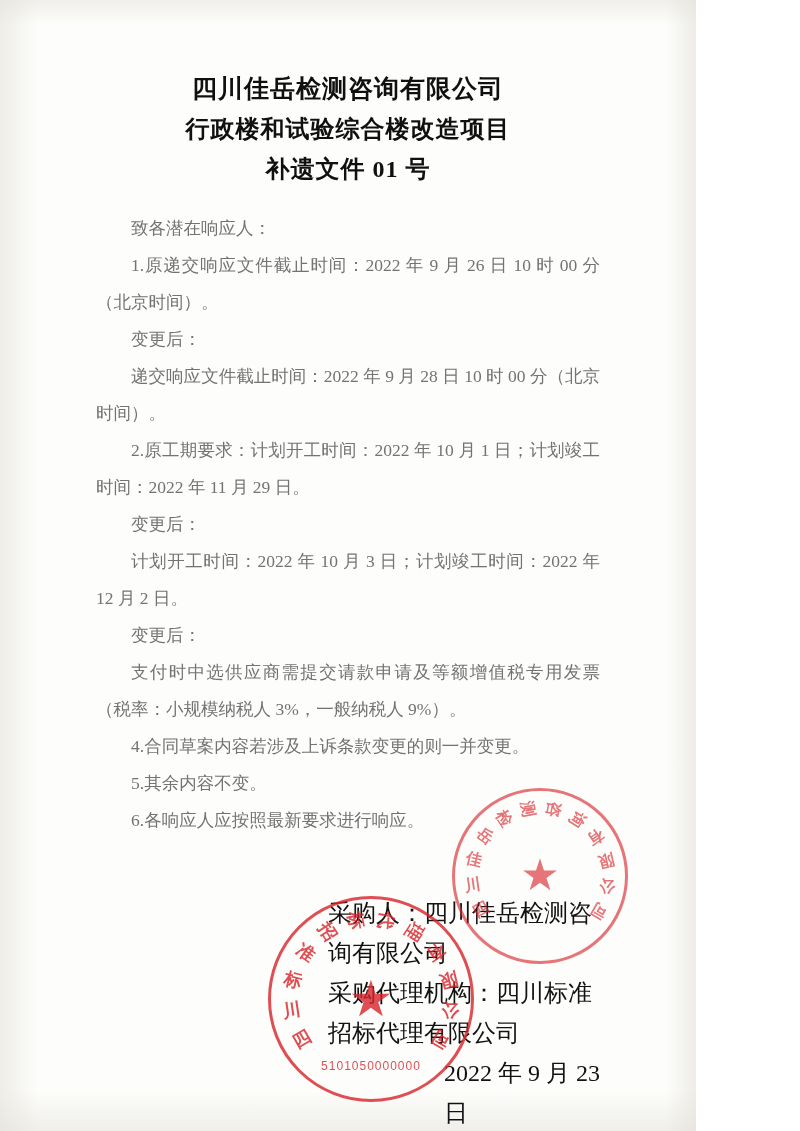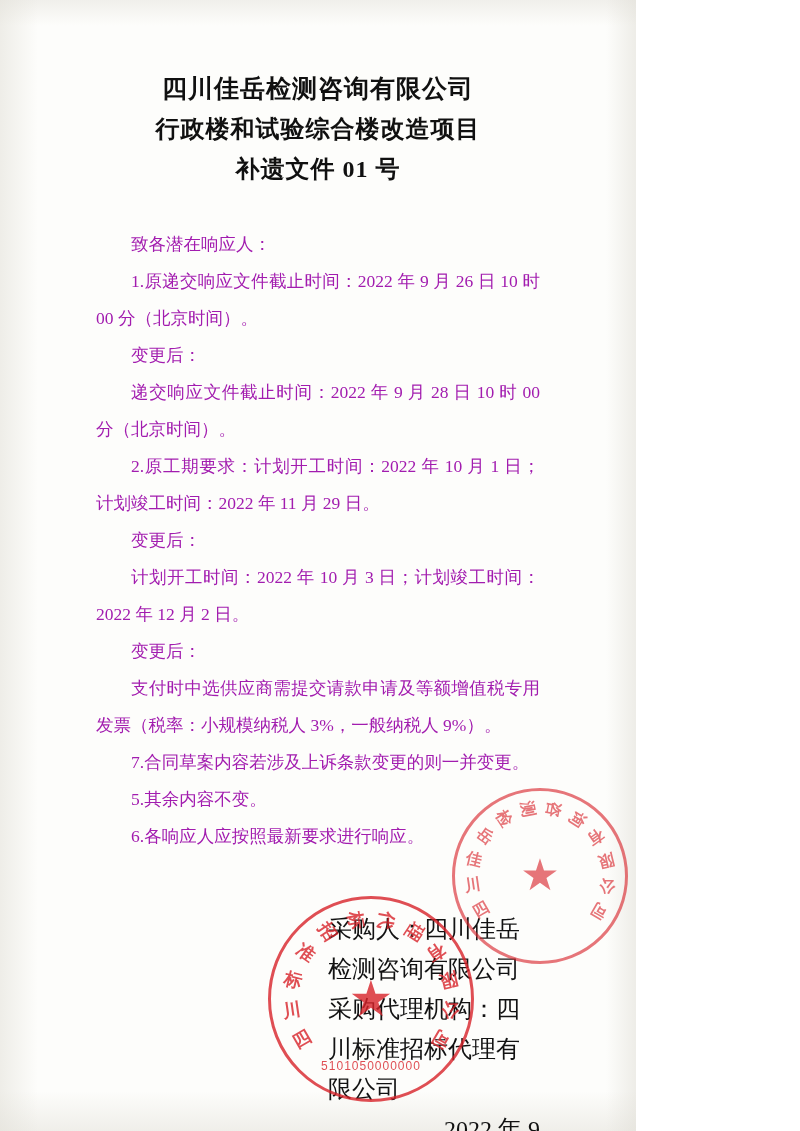--- a/index.html
+++ b/index.html
@@ -6,21 +6,21 @@
   html, body {
     margin: 0;
     padding: 0;
     width: 800px;
     height: 1131px;
     background: #ffffff;
     font-family: "Liberation Serif", "DejaVu Serif", serif;
   }
   .page {
     position: relative;
-    width: 636px;
+    width: 696px;
     height: 1131px;
     background: #fdfdfb;
     overflow: hidden;
   }
   
   .paper-tint {
     position: absolute;
     inset: 0;
     background:
       linear-gradient(90deg, rgba(226,224,216,0.55) 0px, rgba(255,255,255,0) 38px),
@@ -44,24 +44,24 @@
     letter-spacing: 1px;
     line-height: 34px;
     color: #101010;
   }
   .title-line.sub {
     font-size: 24px;
     margin-top: 6px;
     letter-spacing: 1px;
   }
   .body-block {
-    margin-top: 40px;
+    margin-top: 24px;
     font-size: 17.5px;
     line-height: 37px;
-    color: #a21caf;
+    color: #737373;
     text-align: justify;
   }
   .para {
     margin: 0;
   }
   .para.indent {
     text-indent: 2em;
   }
   .para.gap {
     margin-top: 20px;
@@ -161,21 +161,21 @@
     <div class="body-block">
       <p class="para indent">致各潜在响应人：</p>
       <p class="para indent">1.原递交响应文件截止时间：2022 年 9 月 26 日 10 时 00 分（北京时间）。</p>
       <p class="para indent">变更后：</p>
       <p class="para indent">递交响应文件截止时间：2022 年 9 月 28 日 10 时 00 分（北京时间）。</p>
       <p class="para indent">2.原工期要求：计划开工时间：2022 年 10 月 1 日；计划竣工时间：2022 年 11 月 29 日。</p>
       <p class="para indent">变更后：</p>
       <p class="para indent">计划开工时间：2022 年 10 月 3 日；计划竣工时间：2022 年 12 月 2 日。</p>
       <p class="para indent">变更后：</p>
       <p class="para indent">支付时中选供应商需提交请款申请及等额增值税专用发票（税率：小规模纳税人 3%，一般纳税人 9%）。</p>
-      <p class="para indent">7.合同草案内容若涉及上诉条款变更的则一并变更。</p>
+      <p class="para indent">4.合同草案内容若涉及上诉条款变更的则一并变更。</p>
       <p class="para indent">5.其余内容不变。</p>
       <p class="para indent">6.各响应人应按照最新要求进行响应。</p>
     </div>
 
     <div class="sign-block">
       <div class="sign-line">采购人：四川佳岳检测咨询有限公司</div>
       <div class="sign-line indent-more">采购代理机构：四川标准招标代理有限公司</div>
       <div class="sign-date">2022 年 9 月 23 日</div>
     </div>
 

